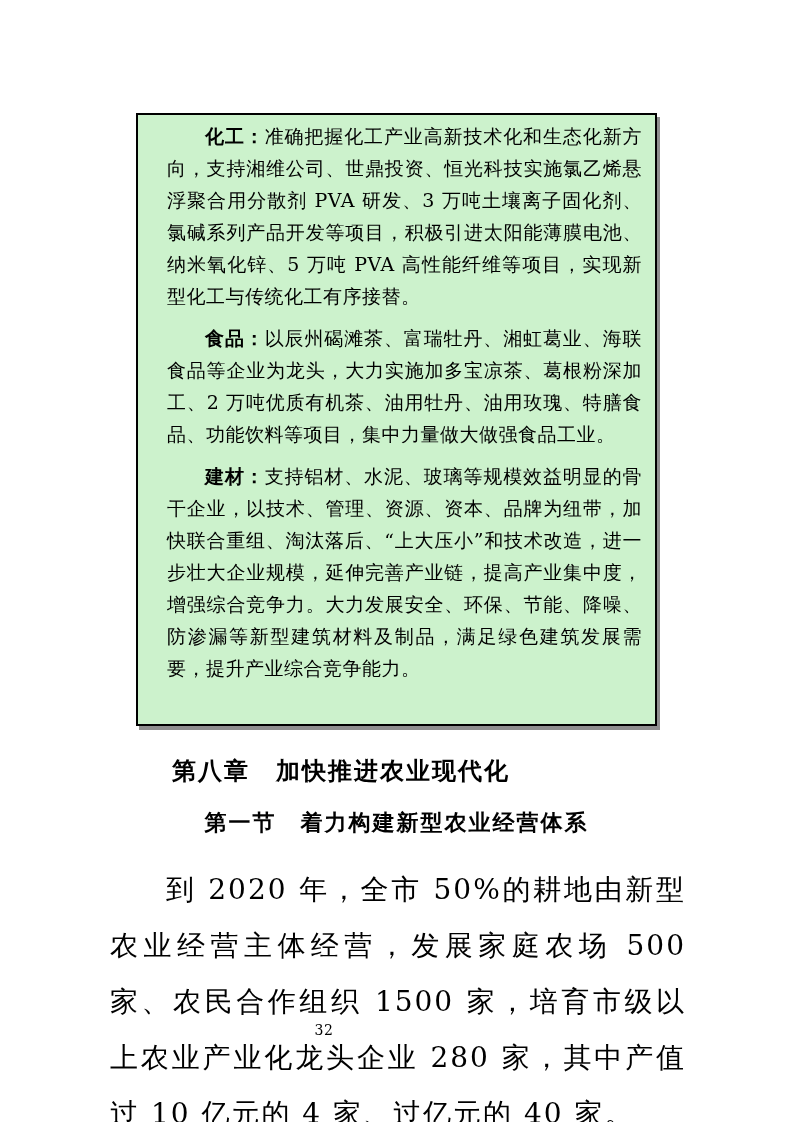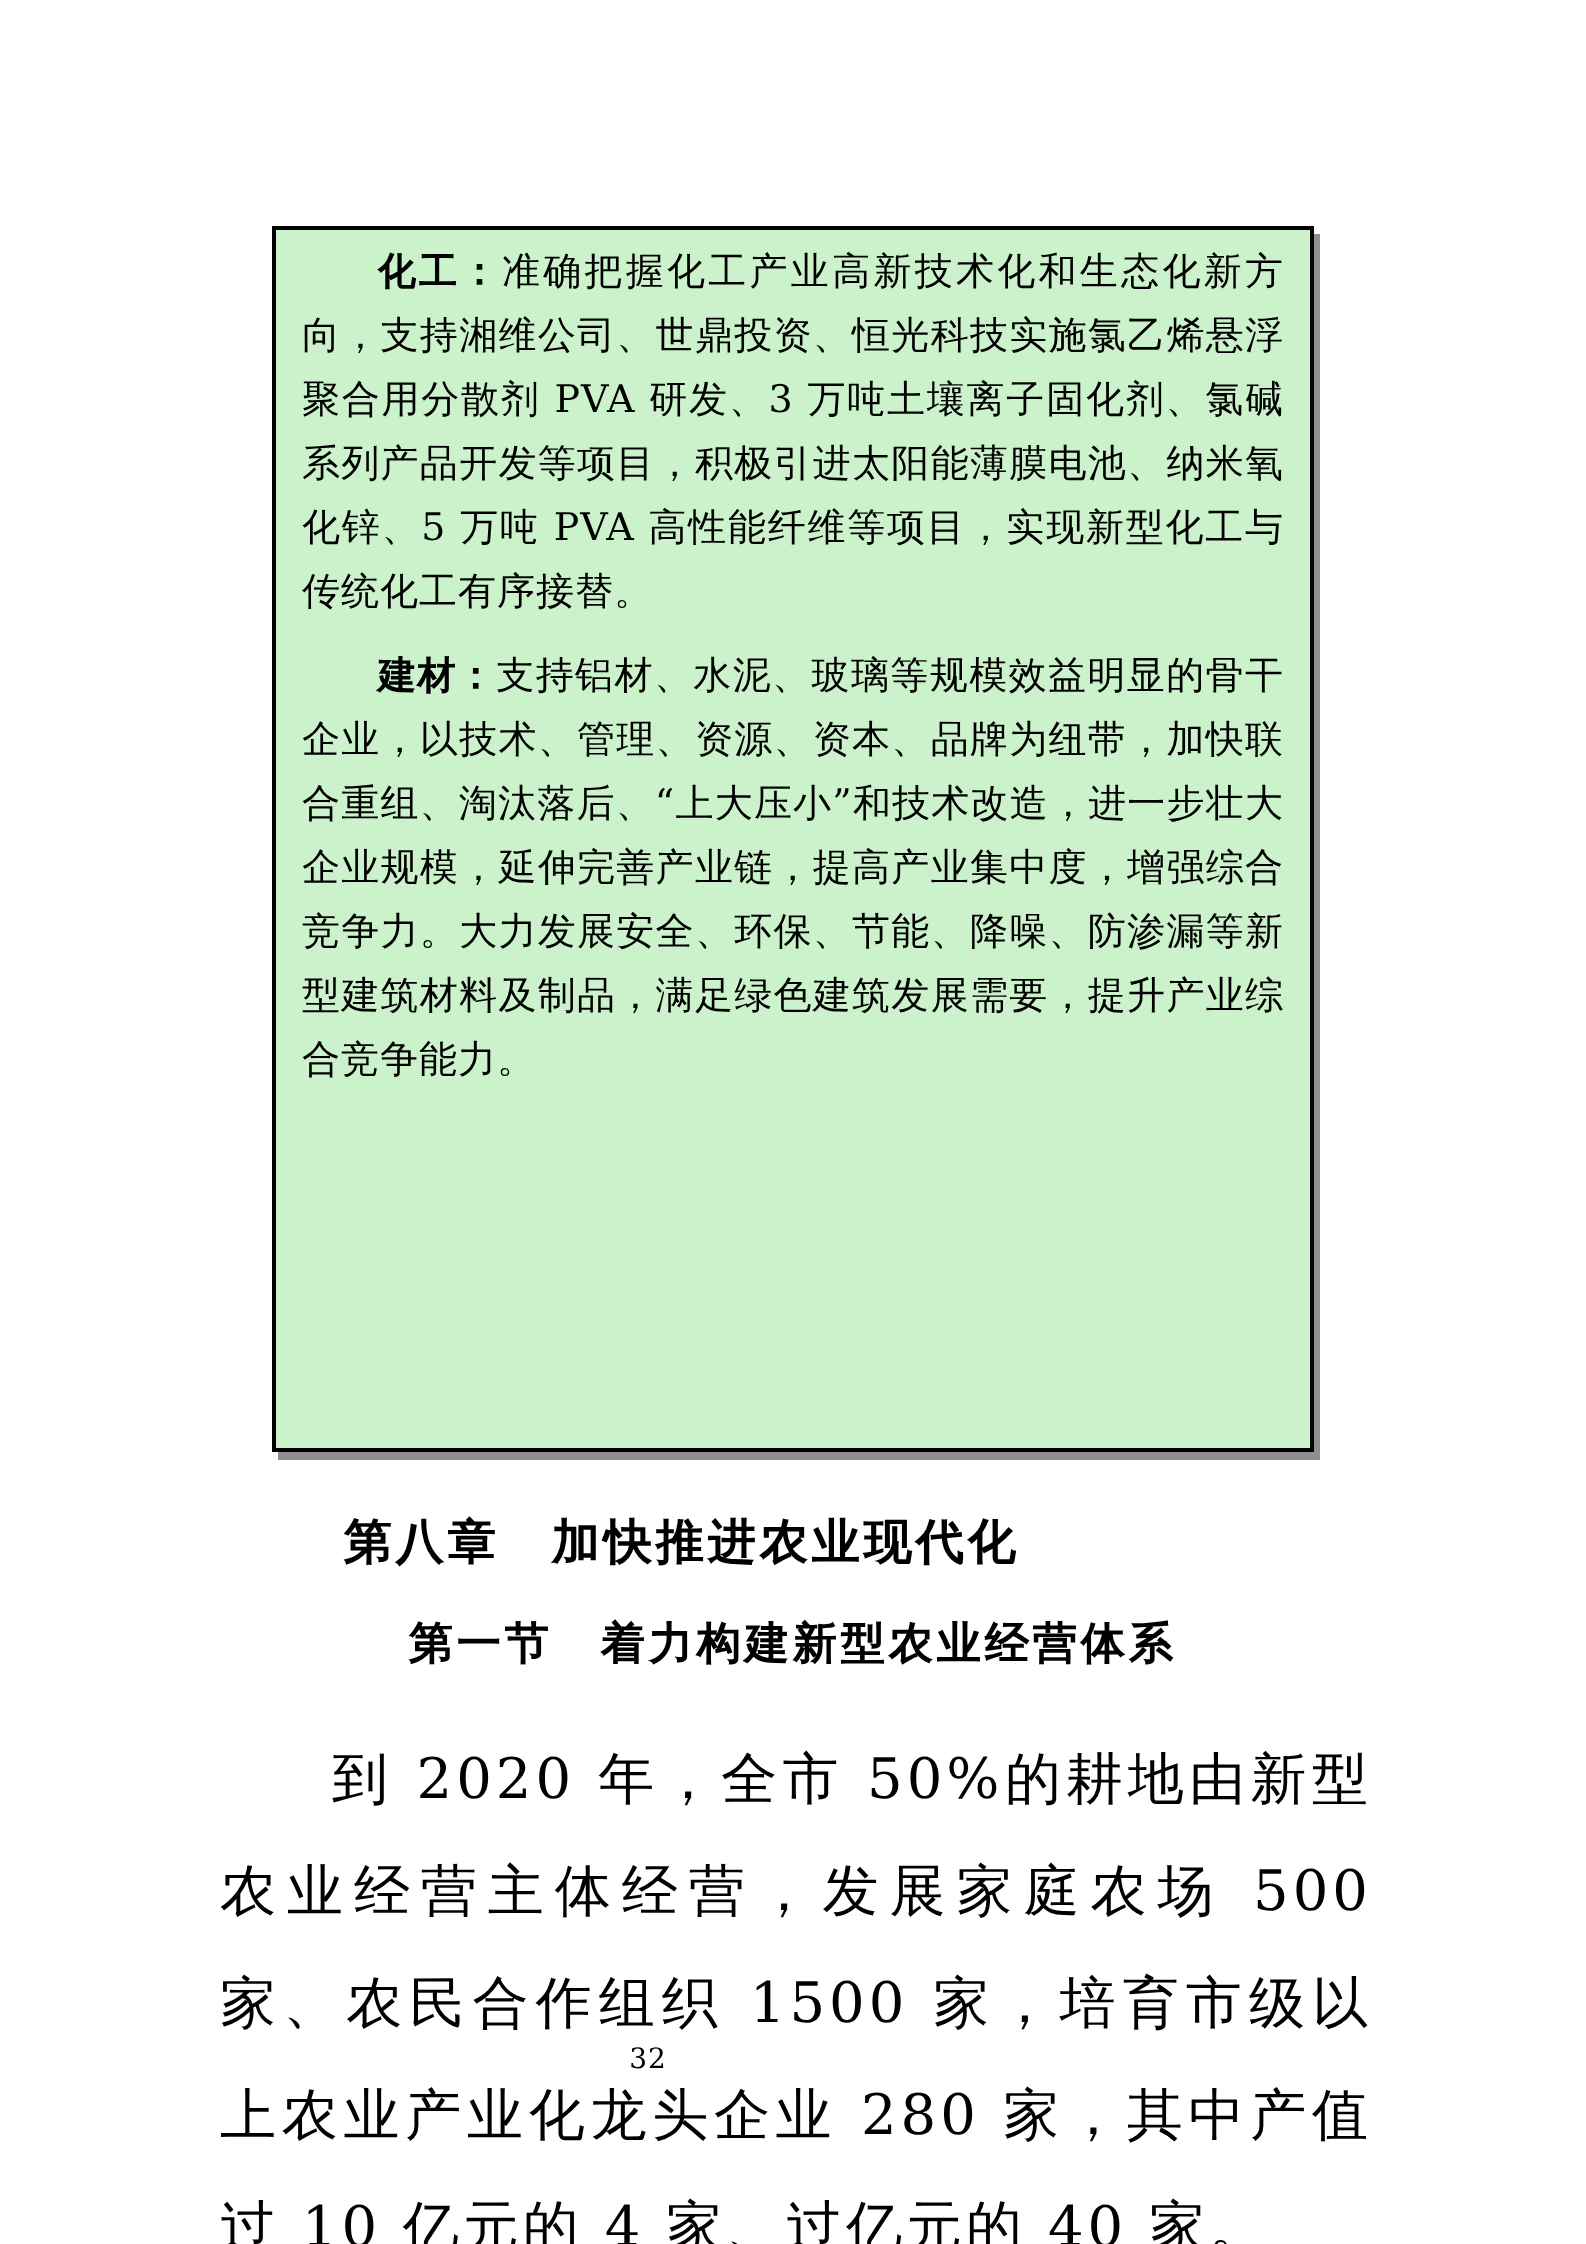--- a/index.html
+++ b/index.html
@@ -23,21 +23,21 @@
     width: 521px;
     height: 613px;
     box-sizing: border-box;
     background: #ccf2cc;
     border: 2px solid #000000;
     box-shadow: 3px 4px 0 #8f8f8f;
     padding: 5px 13px 0 13px;
     overflow: hidden;
   }
   .green-box .box-para {
-    margin: 0 0 10px 0;
+    margin: 0 0 10px 16px;
     font-size: 19px;
     line-height: 32px;
     text-indent: 2em;
     text-align: justify;
     letter-spacing: 0.5px;
   }
   .green-box .box-para .para-label {
     font-weight: bold;
   }
   .chapter-heading {
@@ -86,20 +86,21 @@
   }
 </style>
 </head>
 <body>
 
 <div class="page">
 
   <div class="green-box">
     <p class="box-para"><span class="para-label">化工：</span><span>准确把握化工产业高新技术化和生态化新方向，支持湘维公司、世鼎投资、恒光科技实施氯乙烯悬浮聚合用分散剂 PVA 研发、3 万吨土壤离子固化剂、氯碱系列产品开发等项目，积极引进太阳能薄膜电池、纳米氧化锌、5 万吨 PVA 高性能纤维等项目，实现新型化工与传统化工有序接替。</span></p>
 
+    <p class="box-para"><span class="para-label">食品：</span><span>以辰州碣滩茶、富瑞牡丹、湘虹葛业、海联食品等企业为龙头，大力实施加多宝凉茶、葛根粉深加工、2 万吨优质有机茶、油用牡丹、油用玫瑰、特膳食品、功能饮料等项目，集中力量做大做强食品工业。</span></p>
 
 
     <p class="box-para"><span class="para-label">建材：</span><span>支持铝材、水泥、玻璃等规模效益明显的骨干企业，以技术、管理、资源、资本、品牌为纽带，加快联合重组、淘汰落后、“上大压小”和技术改造，进一步壮大企业规模，延伸完善产业链，提高产业集中度，增强综合竞争力。大力发展安全、环保、节能、降噪、防渗漏等新型建筑材料及制品，满足绿色建筑发展需要，提升产业综合竞争能力。</span></p>
   </div>
 
   <div class="chapter-heading">第八章　加快推进农业现代化</div>
 
   <div class="section-heading">第一节　着力构建新型农业经营体系</div>
 
   <div class="body-paragraph">到 2020 年，全市 50%的耕地由新型农业经营主体经营，发展家庭农场 500 家、农民合作组织 1500 家，培育市级以上农业产业化龙头企业 280 家，其中产值过 10 亿元的 4 家、过亿元的 40 家。</div>

